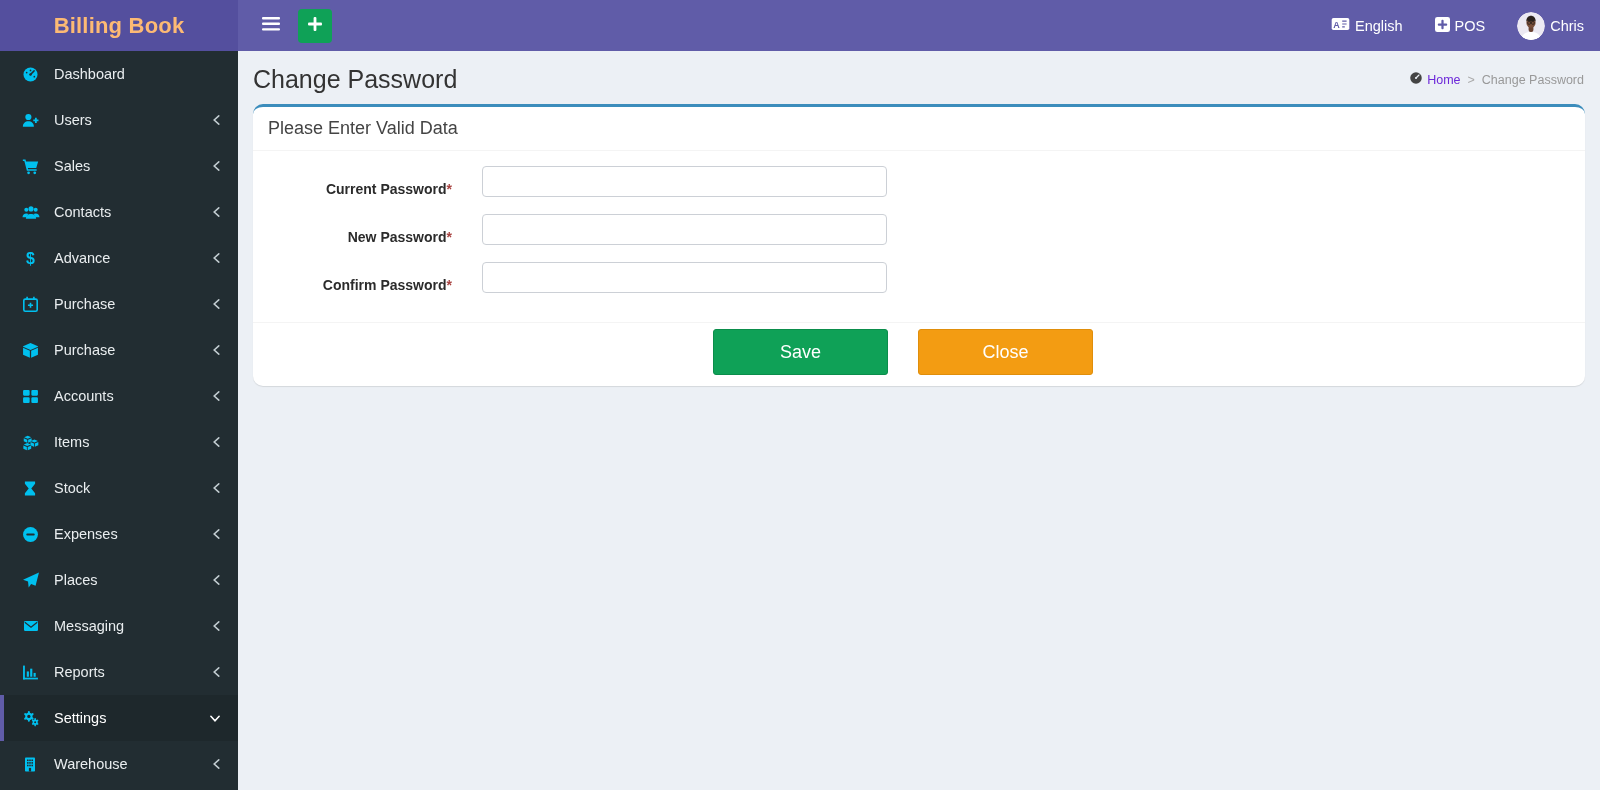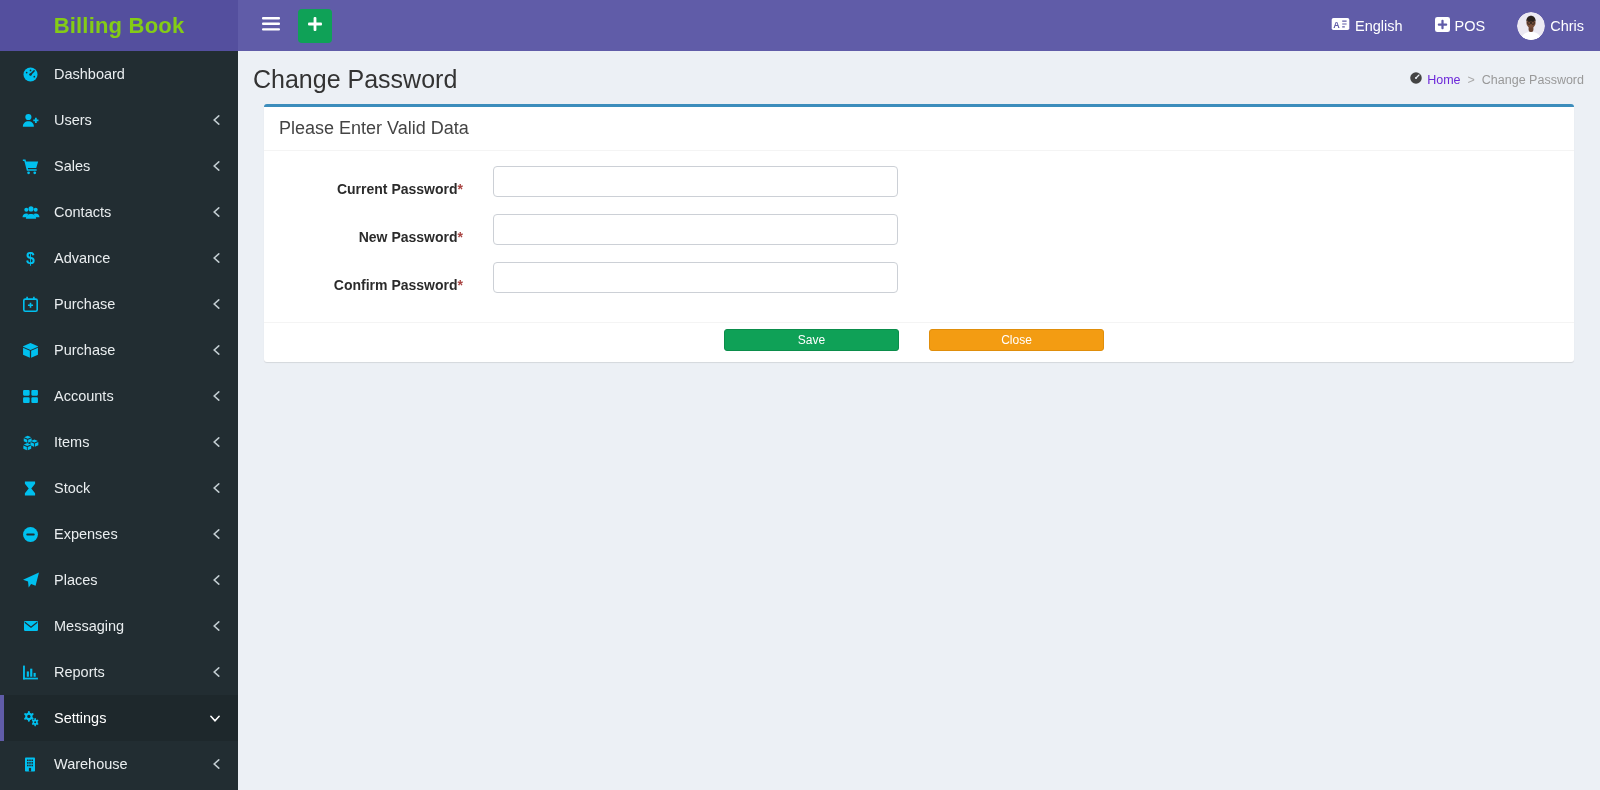--- a/index.html
+++ b/index.html
@@ -1,21 +1,21 @@
 <!DOCTYPE html>
 <html><head>
 <meta charset="utf-8">
 <style>
   * { box-sizing: border-box; margin: 0; padding: 0; }
   html, body { width: 1600px; height: 790px; overflow: hidden; }
   body { font-family: "Liberation Sans", sans-serif; background: #ecf0f5; }
 
   
   .header { position: fixed; top: 0; left: 0; width: 1600px; height: 51px; display: flex; z-index: 20; }
-  .brand { width: 238px; height: 51px; background: #544f9e; color: #84cc16; font-size: 22px;
+  .brand { width: 238px; height: 51px; background: #544f9e; color: #fdba74; font-size: 22px;
            font-weight: bold; display: flex; align-items: center; justify-content: center; cursor: pointer; letter-spacing: .2px; }
   .navbar { flex: 1; background: #605ca8; display: flex; align-items: center; padding: 0 14px; color: #fff; }
   .menu-toggle { padding: 6px 10px; margin-right: 8px; cursor: pointer; display: flex; align-items: center; }
   .add-btn { width: 34px; height: 34px; background: #0fa157; border: none; border-radius: 4px;
              display: flex; align-items: center; justify-content: center; cursor: pointer; }
   .nav-right { margin-left: auto; display: flex; align-items: center; gap: 32px; font-size: 14.5px; padding-right: 2px; }
   .nav-item { display: flex; align-items: center; gap: 5px; cursor: pointer; color: #fff; }
   .avatar { width: 28px; height: 28px; border-radius: 50%; overflow: hidden; display: flex; }
 
   
@@ -30,33 +30,33 @@
   
   .content { margin-left: 238px; width: 1362px; height: 790px; padding-top: 51px; background: #ecf0f5; }
   .content-header { padding: 14px 16px 10px 15px; display: flex; align-items: center; justify-content: space-between; }
   .page-title { font-size: 25px; font-weight: 400; color: #333; }
   .breadcrumb { display: flex; align-items: center; gap: 7px; font-size: 12.5px; }
   .breadcrumb .home { color: #6d28d9; display: flex; align-items: center; gap: 4px; cursor: pointer; }
   .breadcrumb .sep { color: #a9a9a9; }
   .breadcrumb .current { color: #999; }
 
   
-  .card { margin: 0 26px; background: #fff; border-top: 3px solid #3c8dbc; border-radius: 3px;
+  .card { margin: 0 15px; background: #fff; border-top: 3px solid #3c8dbc; border-radius: 10px;
           box-shadow: 0 1px 1px rgba(0,0,0,.1); }
   .card-header { padding: 11px 15px; font-size: 18px; color: #444; border-bottom: 1px solid #f4f4f4; }
   .card-body { padding: 15px 0 29px 10px; }
   .form-row { display: flex; align-items: flex-end; margin-bottom: 17px; }
   .form-row:last-child { margin-bottom: 0; }
   .form-row label { width: 189px; text-align: right; font-weight: bold; font-size: 14px; color: #2b2b2b; }
   .asterisk { color: #a94442; }
   .form-row input { margin-left: 30px; width: 405px; height: 31px; border: 1px solid #ccd0d6;
                     border-radius: 4px; padding: 0 10px; font-size: 14px; color: #333; outline: none; }
   .card-footer { border-top: 1px solid #f4f4f4; padding: 6px 12px 11px 12px; }
   .btn-row { display: flex; gap: 30px; margin-left: 448px; }
-  .btn { width: 175px; height: 22px; border-radius: 3px; color: #fff; font-size: 12px; cursor: pointer; }
+  .btn { width: 175px; height: 46px; border-radius: 3px; color: #fff; font-size: 18px; cursor: pointer; }
   .btn-save { background: #0fa157; border: 1px solid #0b8d4b; }
   .btn-close { background: #f39c12; border: 1px solid #e08e0b; }
 </style>
 </head>
 <body>
 
 <div class="header">
   <div class="brand">
     <span>Billing Book</span>
   </div>

